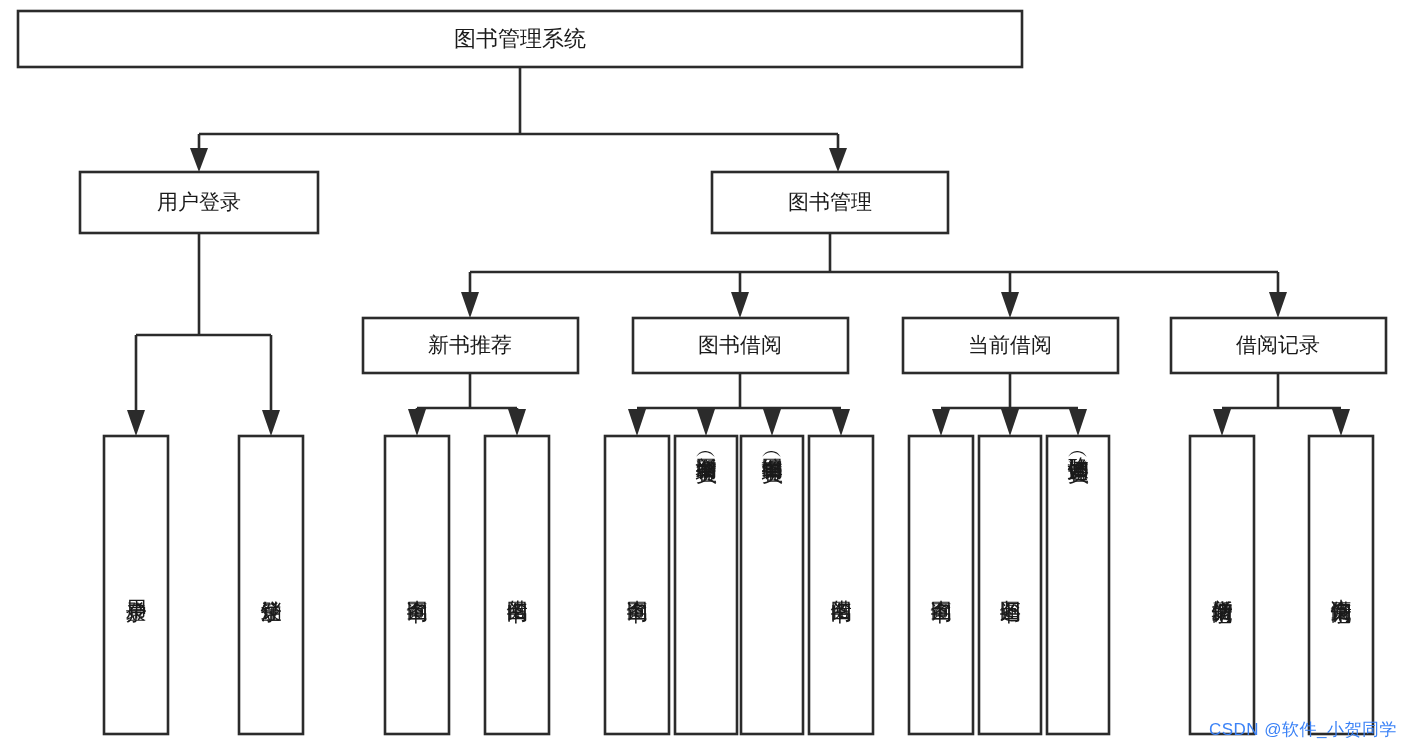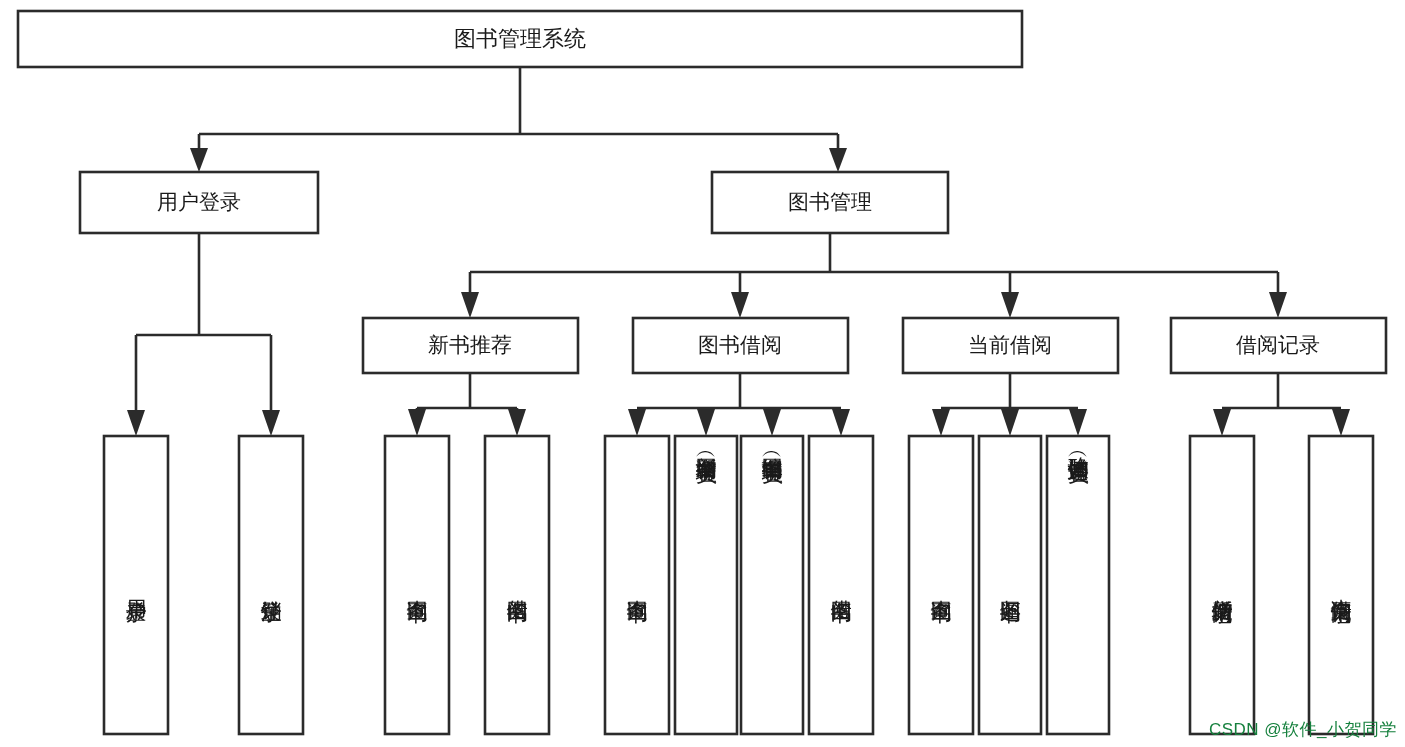--- a/index.html
+++ b/index.html
@@ -72,21 +72,21 @@
     color: #1a1a1a;
     letter-spacing: 1px;
     white-space: nowrap;
   }
   .watermark {
     position: absolute;
     right: 8px;
     bottom: 6px;
     font-family: "Liberation Sans", "DejaVu Sans", sans-serif;
     font-size: 17px;
-    color: #15803d;
+    color: #3b82f6;
     letter-spacing: 0.5px;
     white-space: nowrap;
   }
 </style>
 </head>
 <body>
 
 <div id="diagram-root">
 
   <svg class="flow" viewBox="0 0 1405 747">

